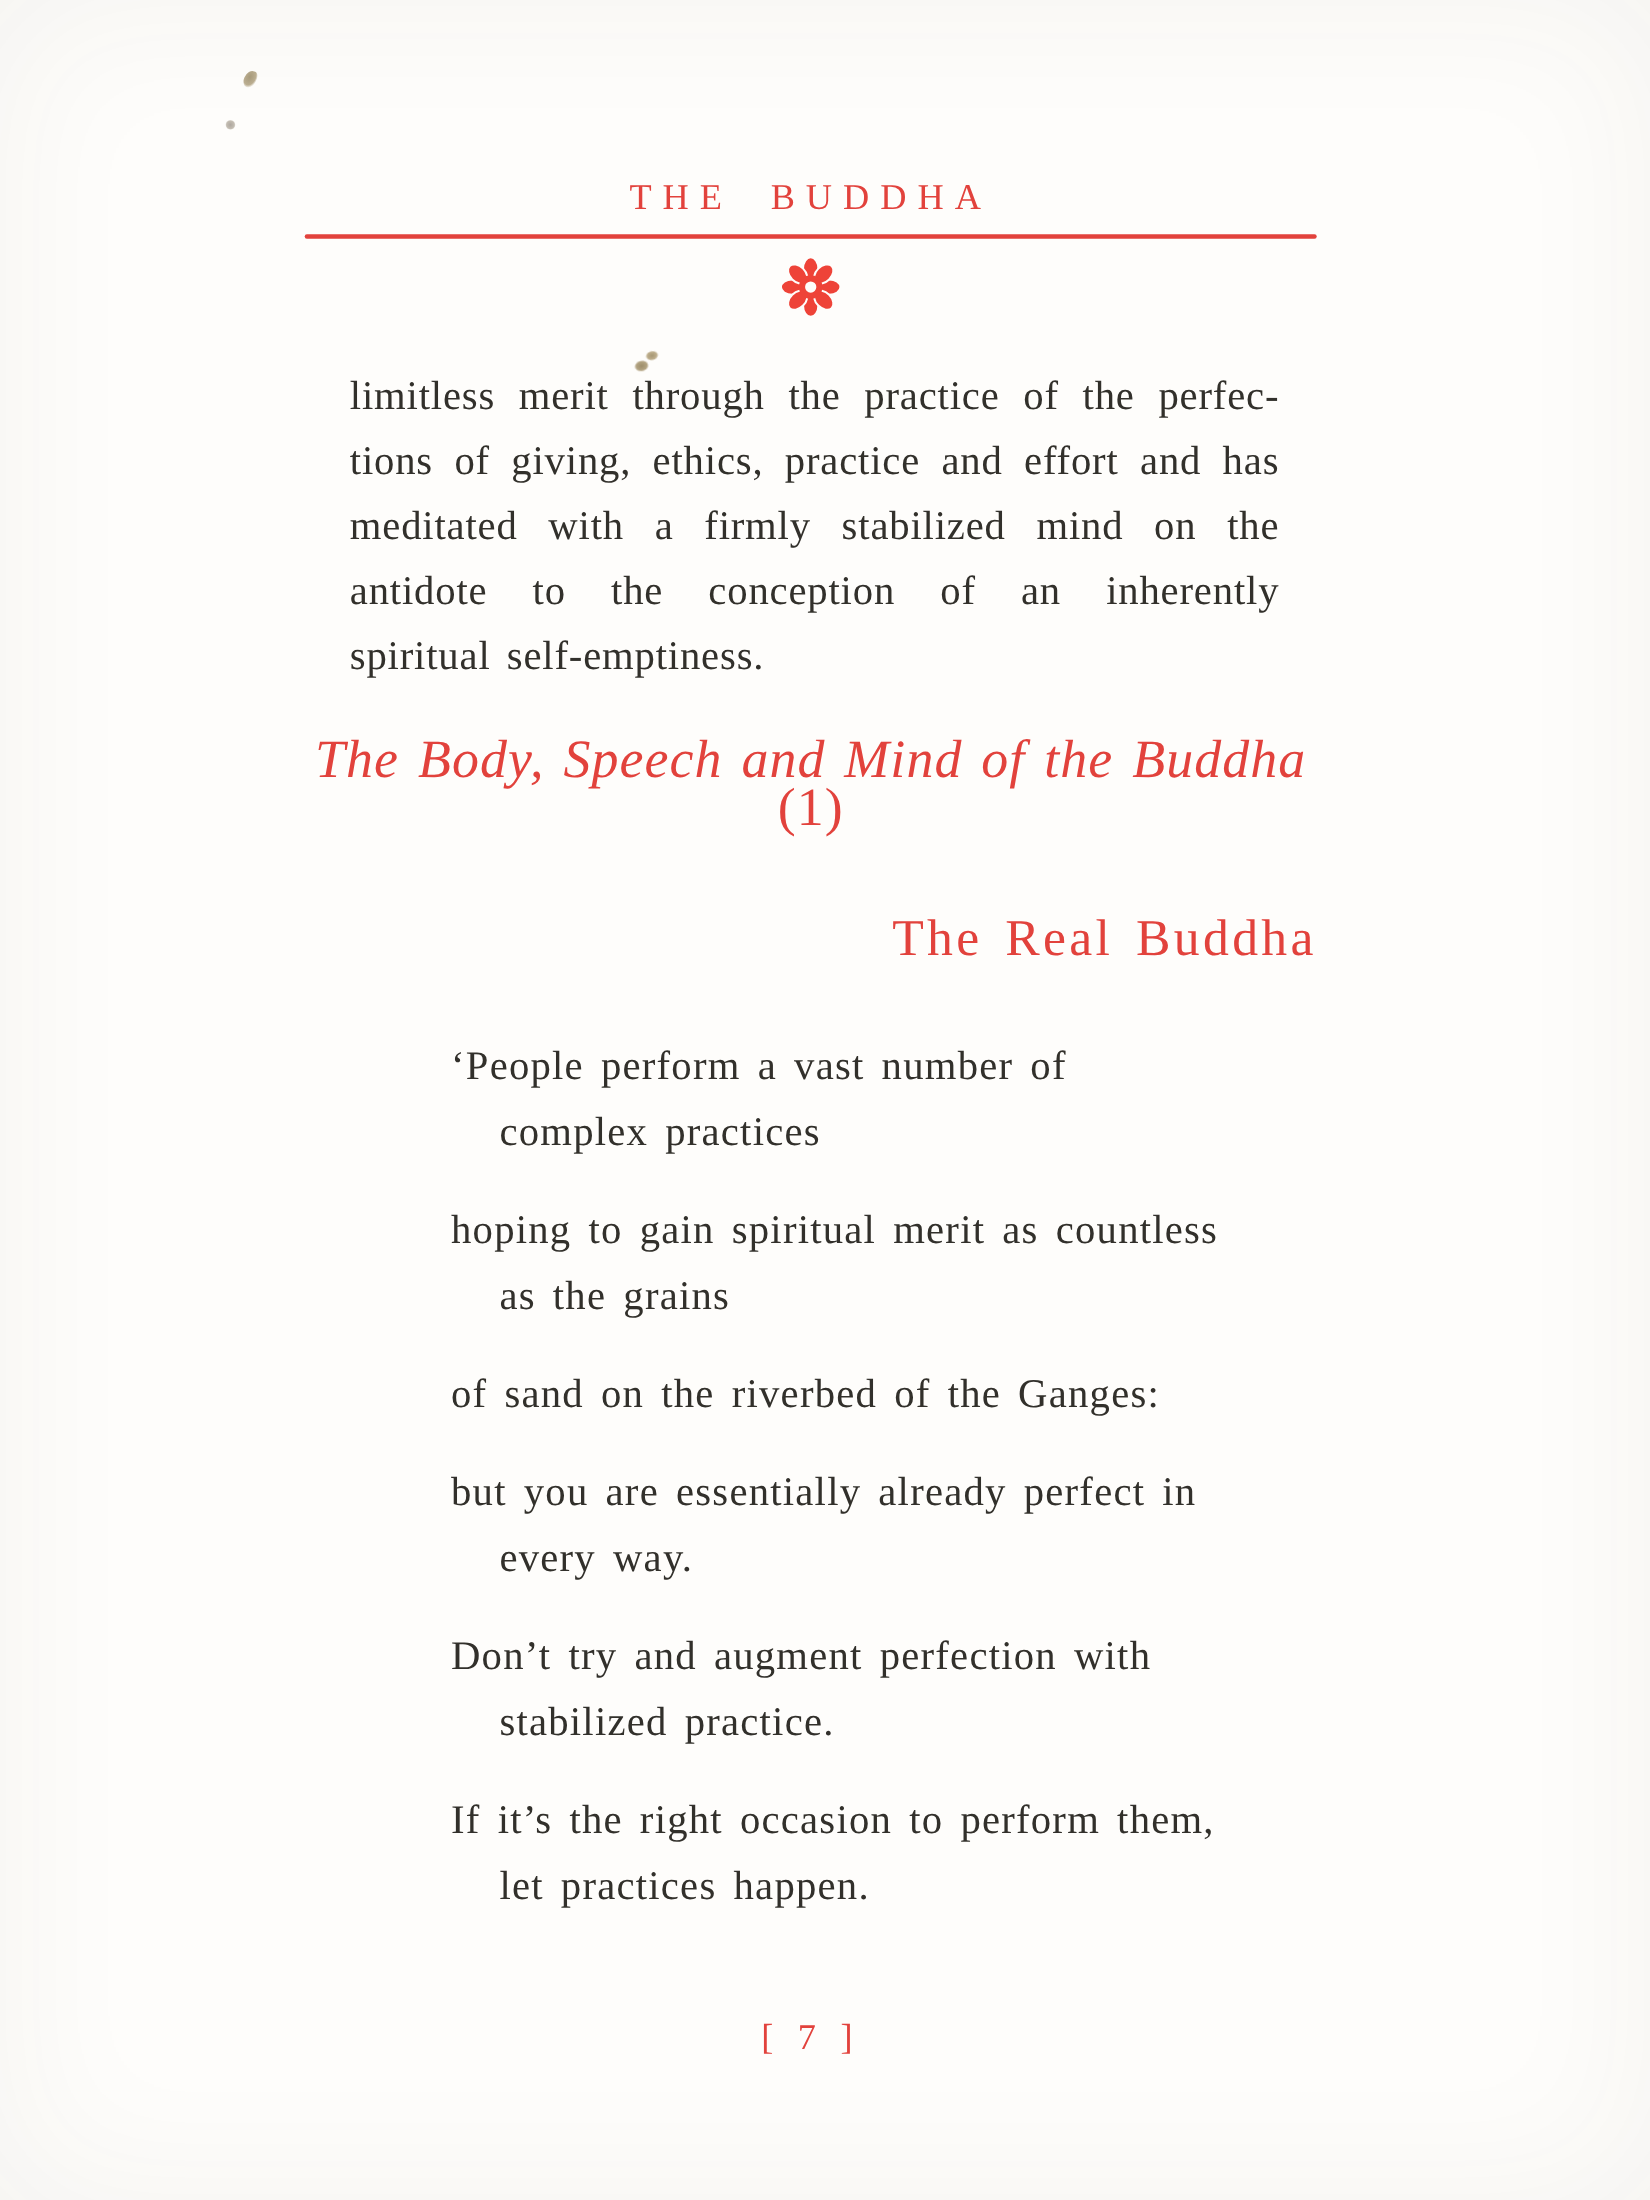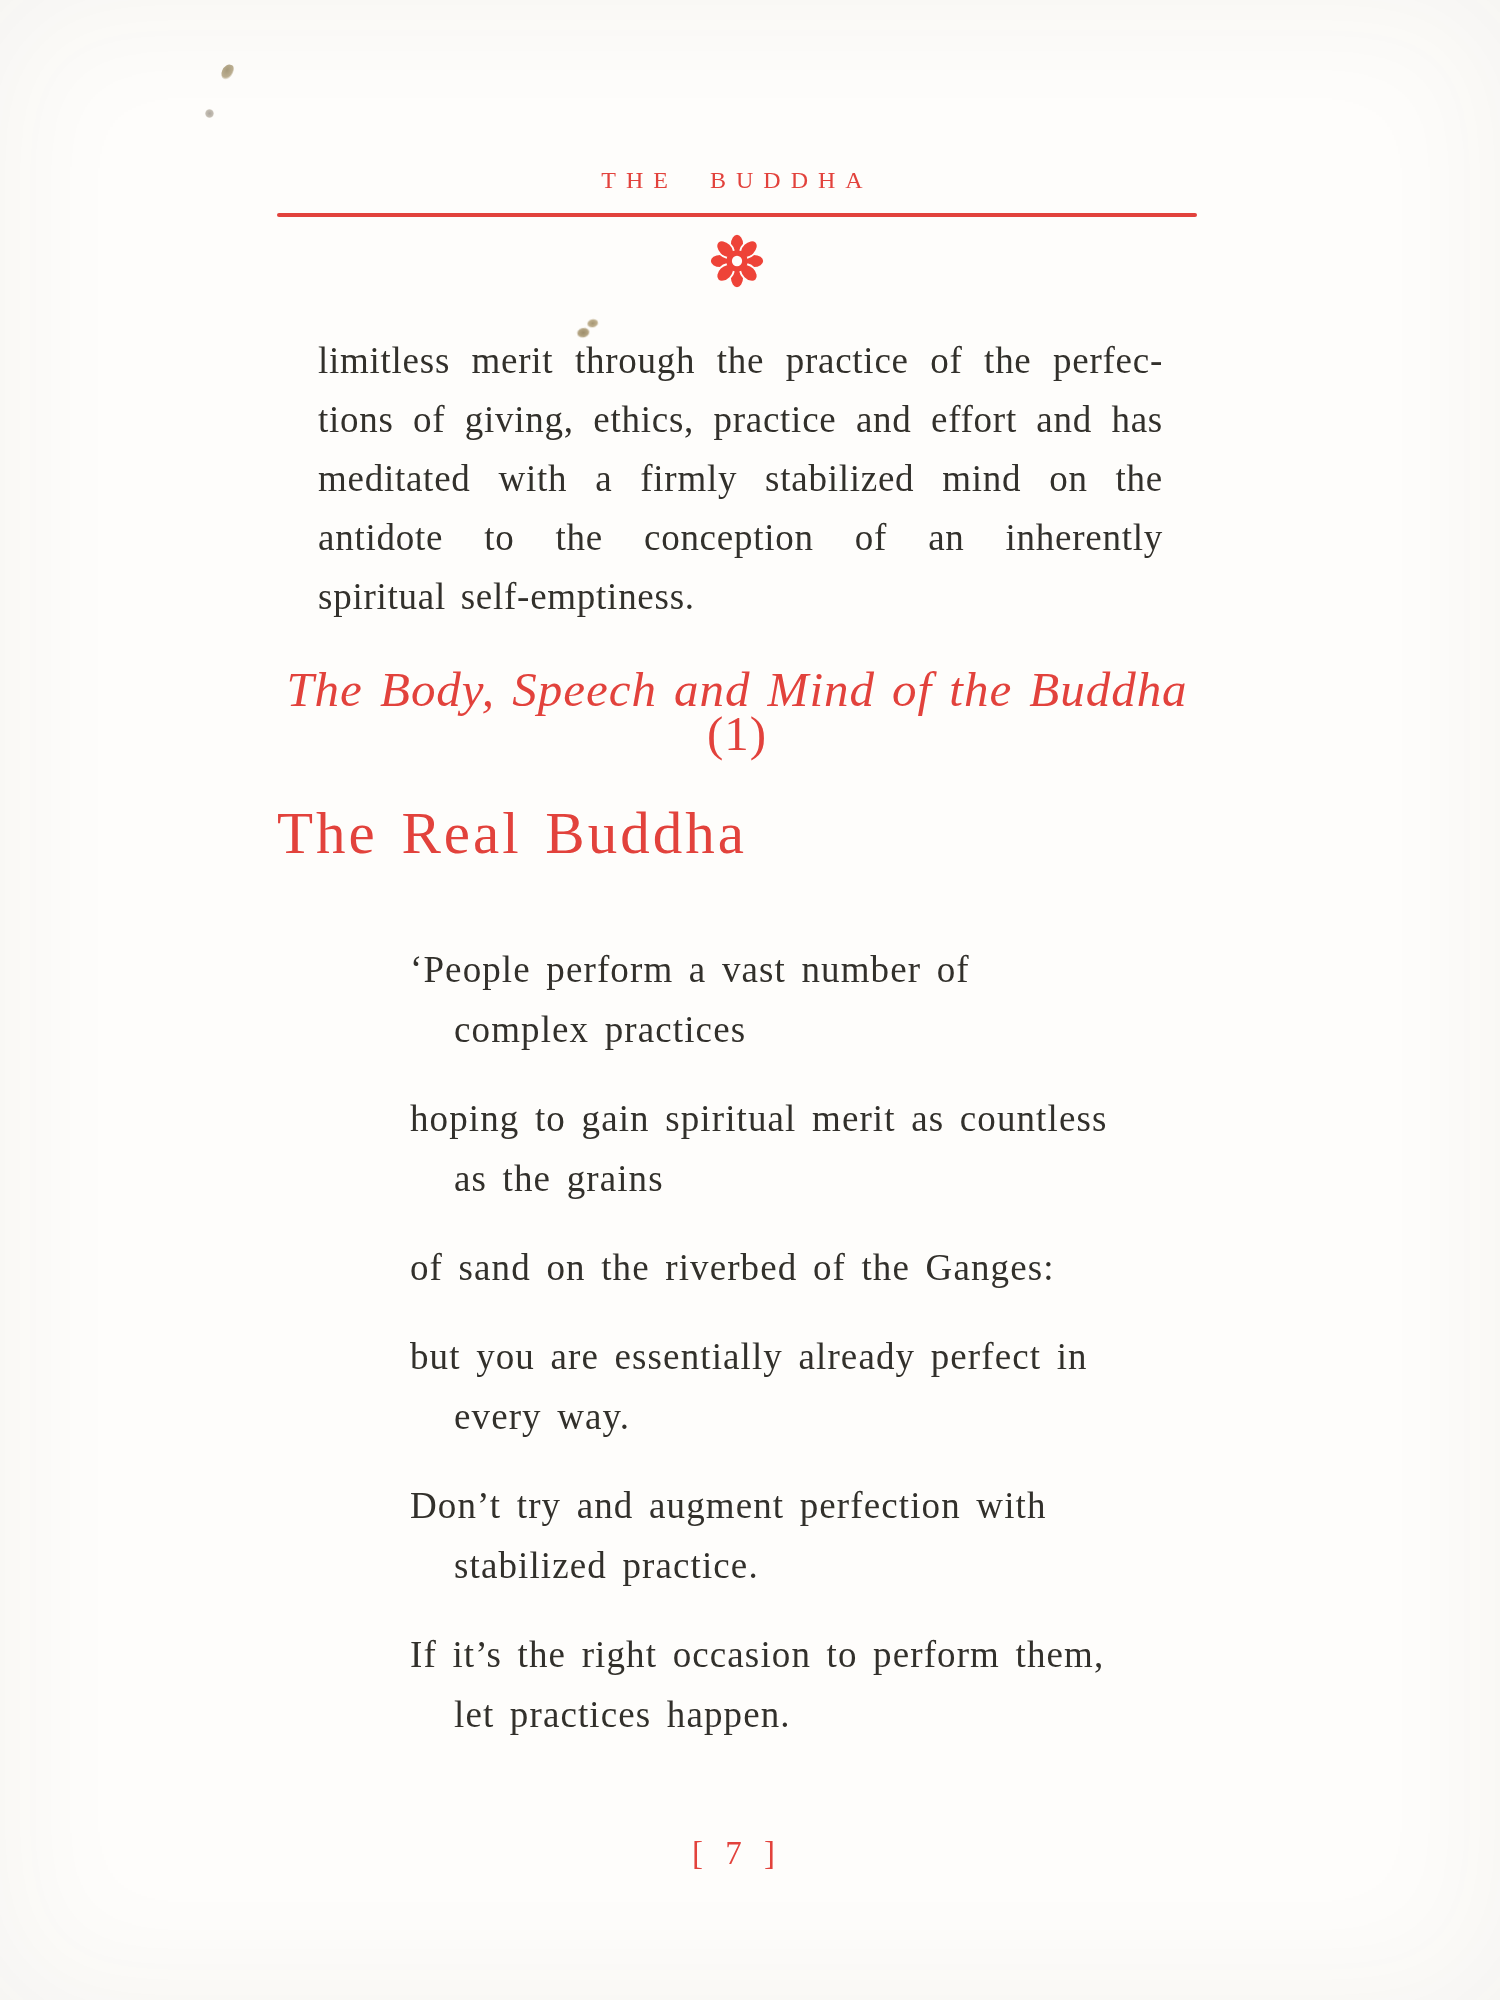--- a/index.html
+++ b/index.html
@@ -34,21 +34,21 @@
     background:
       radial-gradient(ellipse 9px 7px at 30% 65%, #8d7b52 0%, #a6946d 55%, transparent 75%),
       radial-gradient(ellipse 8px 6px at 70% 35%, #97855c 0%, #b3a17a 55%, transparent 75%);
     transform: rotate(-12deg); opacity: .85; filter: blur(.4px);
   }
 
   
   .header-block { position: absolute; left: 277px; top: 160px; width: 920px; text-align: center; }
   .running-head {
     color: var(--red, #e2423c);
-    font-size: 24px; line-height: 40px;
+    font-size: 33px; line-height: 40px;
     letter-spacing: 10px; word-spacing: 16px;
     font-weight: 400;
   }
   .header-rule {
     margin-top: 13px; height: 4px; width: 100%;
     background: var(--red, #e2423c); border-radius: 2px;
   }
   .ornament { margin-top: 16px; height: 56px; display: flex; justify-content: center; }
   .ornament svg { width: 56px; height: 56px; }
 
@@ -65,23 +65,23 @@
   .attribution {
     position: absolute; left: 277px; top: 668px; width: 920px;
     text-align: center; color: var(--red, #e2423c);
     font-size: 49px; line-height: 44px; letter-spacing: 0.02em; word-spacing: 0.08em;
   }
   .attribution .attr-title { font-style: italic; }
   .attribution .attr-ref { font-style: normal; }
 
   
   .section-heading {
-    position: absolute; left: 277px; top: 804px; width: 920px;
-    text-align: left; color: var(--red, #e2423c);
-    font-size: 59px; line-height: 58px; font-weight: 400;
+    position: absolute; left: 277px; top: 824px; width: 920px;
+    text-align: right; color: var(--red, #e2423c);
+    font-size: 47px; line-height: 58px; font-weight: 400;
     letter-spacing: 3px; word-spacing: 6px;
   }
 
   
   .verses {
     position: absolute; left: 363px; top: 940px; width: 810px;
     font-size: 37px; line-height: 60px;
     letter-spacing: 0.03em; word-spacing: 0.14em; margin-left: 47px;
   }
   .stanza { margin-bottom: 29px; }

